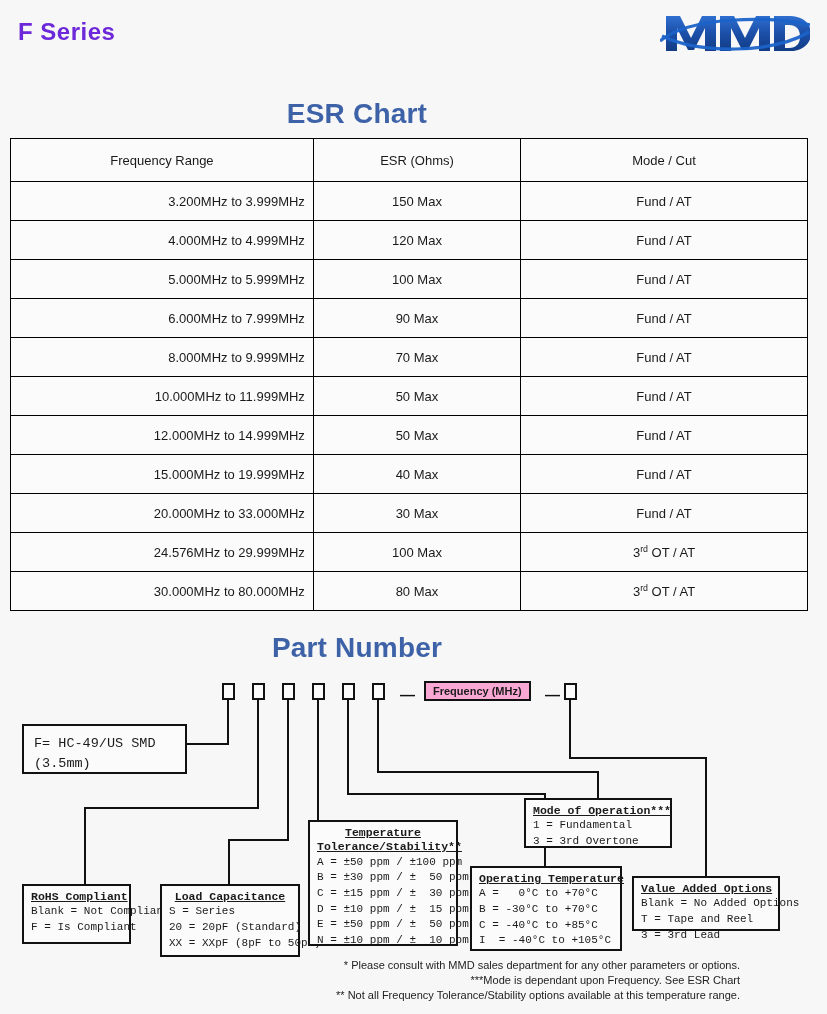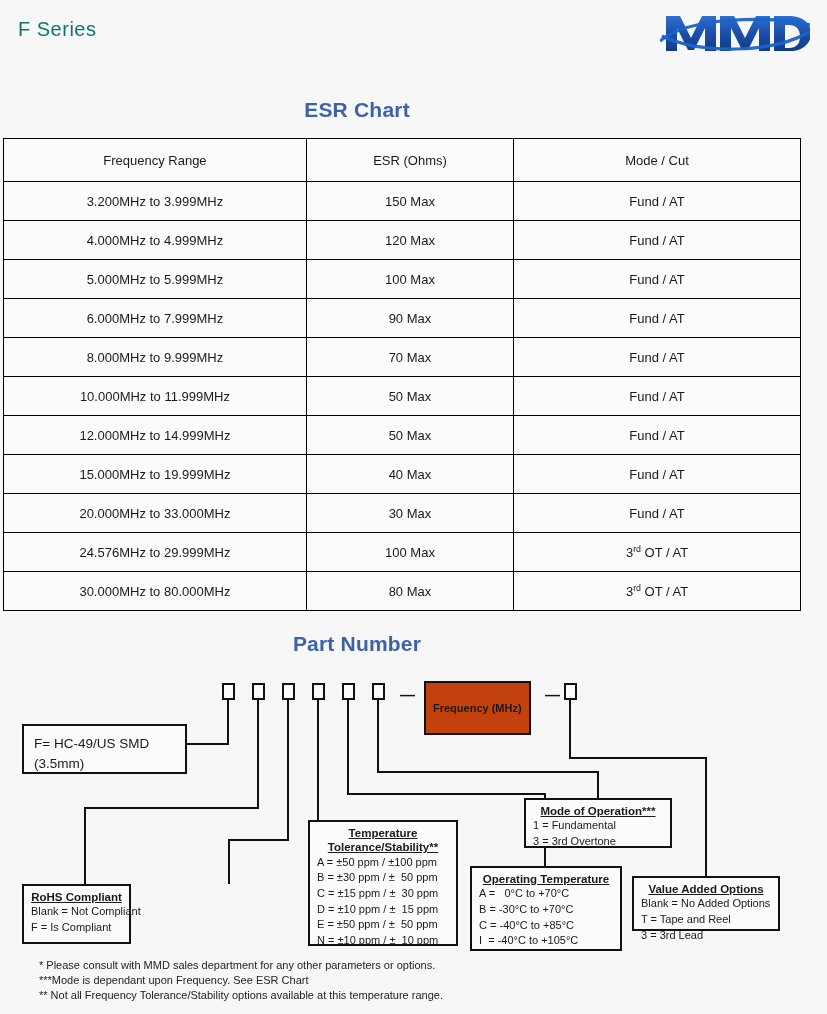--- a/index.html
+++ b/index.html
@@ -8,85 +8,85 @@
     background:#f7f7f7;
     font-family:"Liberation Sans",sans-serif;
     color:#1a1a1a;
     position:relative;
     overflow:hidden;
   }
   
   .page-header{position:absolute;left:0;top:0;width:827px;height:70px;}
   .series-title{
     position:absolute;left:18px;top:18px;
-    font-size:20px;font-weight:normal;letter-spacing:.5px;color:#0f766e;
+    font-size:24px;font-weight:bold;letter-spacing:.5px;color:#6d28d9;
   }
   .logo{position:absolute;left:660px;top:10px;width:150px;height:46px;}
   
   .section-title{
     position:absolute;width:714px;text-align:center;
-    font-size:21px;font-weight:bold;color:#3e62a8;letter-spacing:.2px;
+    font-size:28px;font-weight:bold;color:#3e62a8;letter-spacing:.2px;
   }
   #esr-title{top:98px;}
   #pn-title{top:632px;}
   
   .esr-table{
-    position:absolute;left:3px;top:138px;width:798px;
+    position:absolute;left:10px;top:138px;width:798px;
     border-collapse:collapse;
     background:#c2410c;
     table-layout:fixed;
   }
   .esr-table td,.esr-table th{
     border:1px solid #000;
     font-size:13px;font-weight:normal;
     height:38px;
     padding:0 8px;
     background:#fbfbfb;
   }
   .esr-table thead th{height:42px;text-align:center;}
-  .esr-table td.c-freq{text-align:center;}
+  .esr-table td.c-freq{text-align:right;}
   .esr-table td.c-esr,.esr-table td.c-mode{text-align:center;}
   .esr-table col.w1{width:38%;}
   .esr-table col.w2{width:26%;}
   .esr-table col.w3{width:36%;}
   sup{font-size:.68em;vertical-align:super;}
   
   .pn-area{position:absolute;left:0;top:660px;width:827px;height:354px;}
   .pn-svg{position:absolute;left:0;top:0;}
   .code-box{
     position:absolute;width:13px;height:17px;
     border:2px solid #111;background:#fbfbfb;box-sizing:border-box;
   }
   .dash{
     position:absolute;font-size:15px;font-weight:bold;color:#111;line-height:1;
   }
   .freq-box{
-    position:absolute;border:2px solid #111;background:#c2410c;
-    font-size:11px;font-weight:bold;padding:19px 7px;
+    position:absolute;border:2px solid #111;background:#f9a8d4;
+    font-size:11px;font-weight:bold;padding:2px 7px;
     box-sizing:border-box;white-space:nowrap;
   }
   .callout{
     position:absolute;border:2px solid #111;background:#fbfbfb;
-    box-sizing:border-box;padding:4px 7px 5px 7px;
+    box-sizing:border-box;padding:4px 7px 5px 7px;font-family:Liberation Mono, monospace;
   }
   .callout .c-head{
     display:block;text-align:center;font-weight:bold;font-size:11.5px;
     text-decoration:underline;line-height:1.25;white-space:nowrap;
   }
   .callout .c-line{
     display:block;font-size:11px;line-height:1.42;white-space:pre;
   }
   .callout.left-lines .c-line{text-align:left;}
   #box-source{
     padding:8px 10px;
   }
   #box-source .c-line{font-size:13.5px;line-height:1.45;}
   
   .footnotes{
-    position:absolute;left:0;top:958px;width:740px;text-align:left;padding-left:39px;
+    position:absolute;left:0;top:958px;width:740px;text-align:right;
   }
   .footnotes div{font-size:11px;line-height:1.35;color:#222;}
 </style>
 </head>
 <body>
 
 <div class="page-header">
   <div class="series-title">F Series</div>
   <div class="logo">
     <svg width="150" height="46" viewBox="0 0 150 46">
@@ -224,20 +224,26 @@
     <span class="c-line">F= HC-49/US SMD</span>
     <span class="c-line">(3.5mm)</span>
   </div>
 
   <div class="callout left-lines" style="left:22px;top:224px;width:109px;height:60px;">
     <span class="c-head">RoHS Compliant</span>
     <span class="c-line">Blank = Not Compliant</span>
     <span class="c-line">F = Is Compliant</span>
   </div>
 
+  <div class="callout left-lines" style="left:160px;top:224px;width:140px;height:73px;">
+    <span class="c-head">Load Capacitance</span>
+    <span class="c-line">S = Series</span>
+    <span class="c-line">20 = 20pF (Standard)</span>
+    <span class="c-line">XX = XXpF (8pF to 50pF)</span>
+  </div>
 
   <div class="callout left-lines" style="left:308px;top:160px;width:150px;height:126px;">
     <span class="c-head">Temperature</span>
     <span class="c-head">Tolerance/Stability**</span>
     <span class="c-line">A = ±50 ppm / ±100 ppm</span>
     <span class="c-line">B = ±30 ppm / ±  50 ppm</span>
     <span class="c-line">C = ±15 ppm / ±  30 ppm</span>
     <span class="c-line">D = ±10 ppm / ±  15 ppm</span>
     <span class="c-line">E = ±50 ppm / ±  50 ppm</span>
     <span class="c-line">N = ±10 ppm / ±  10 ppm</span>

